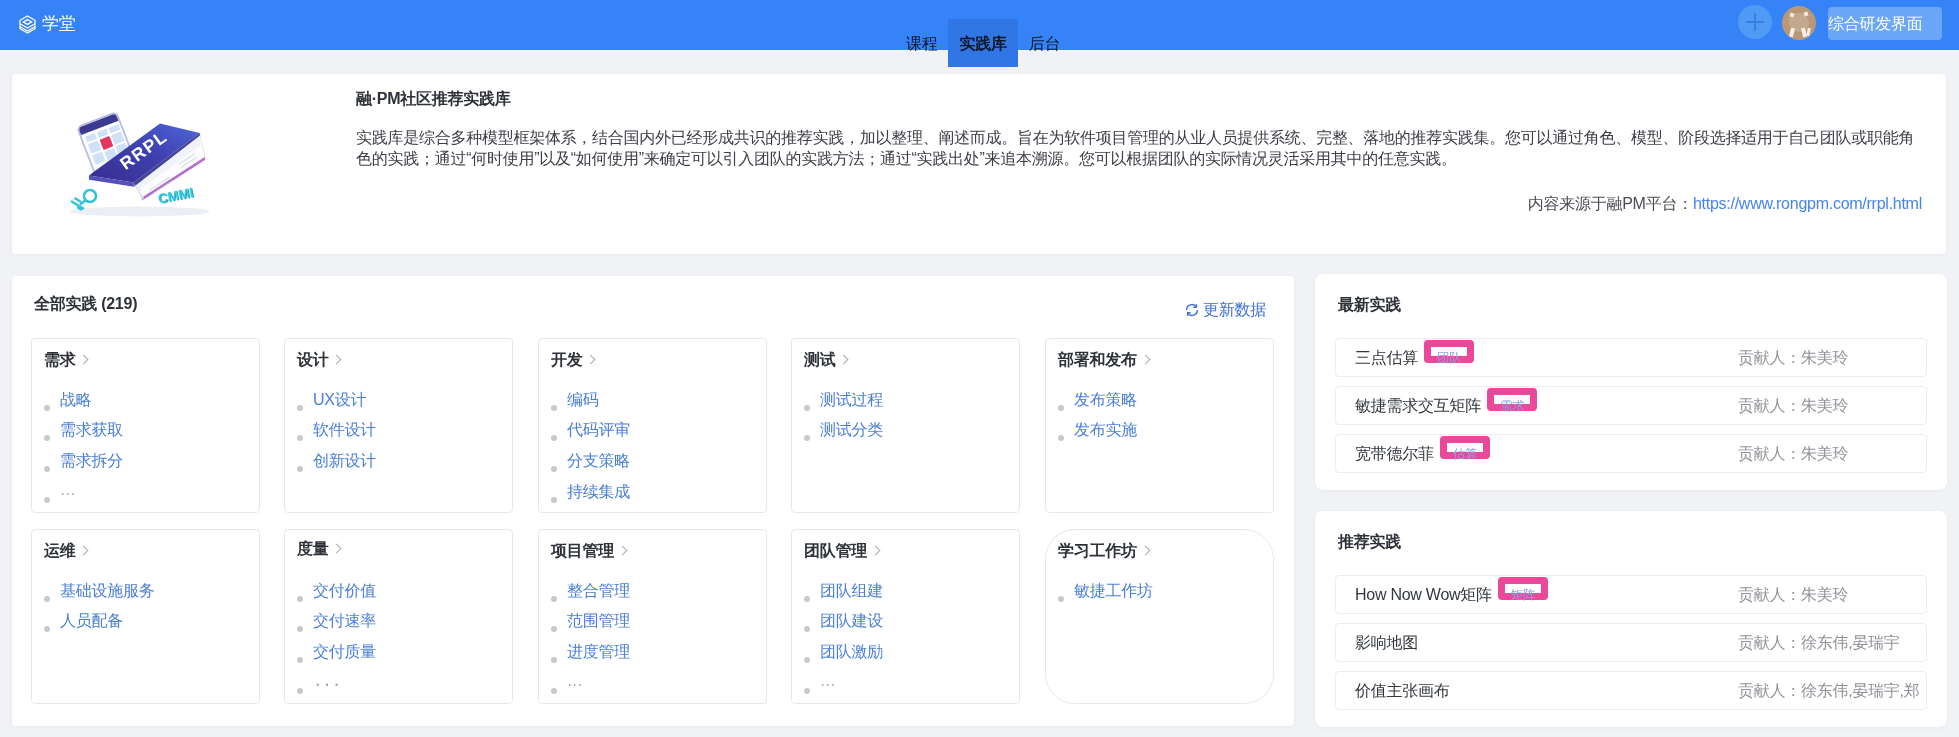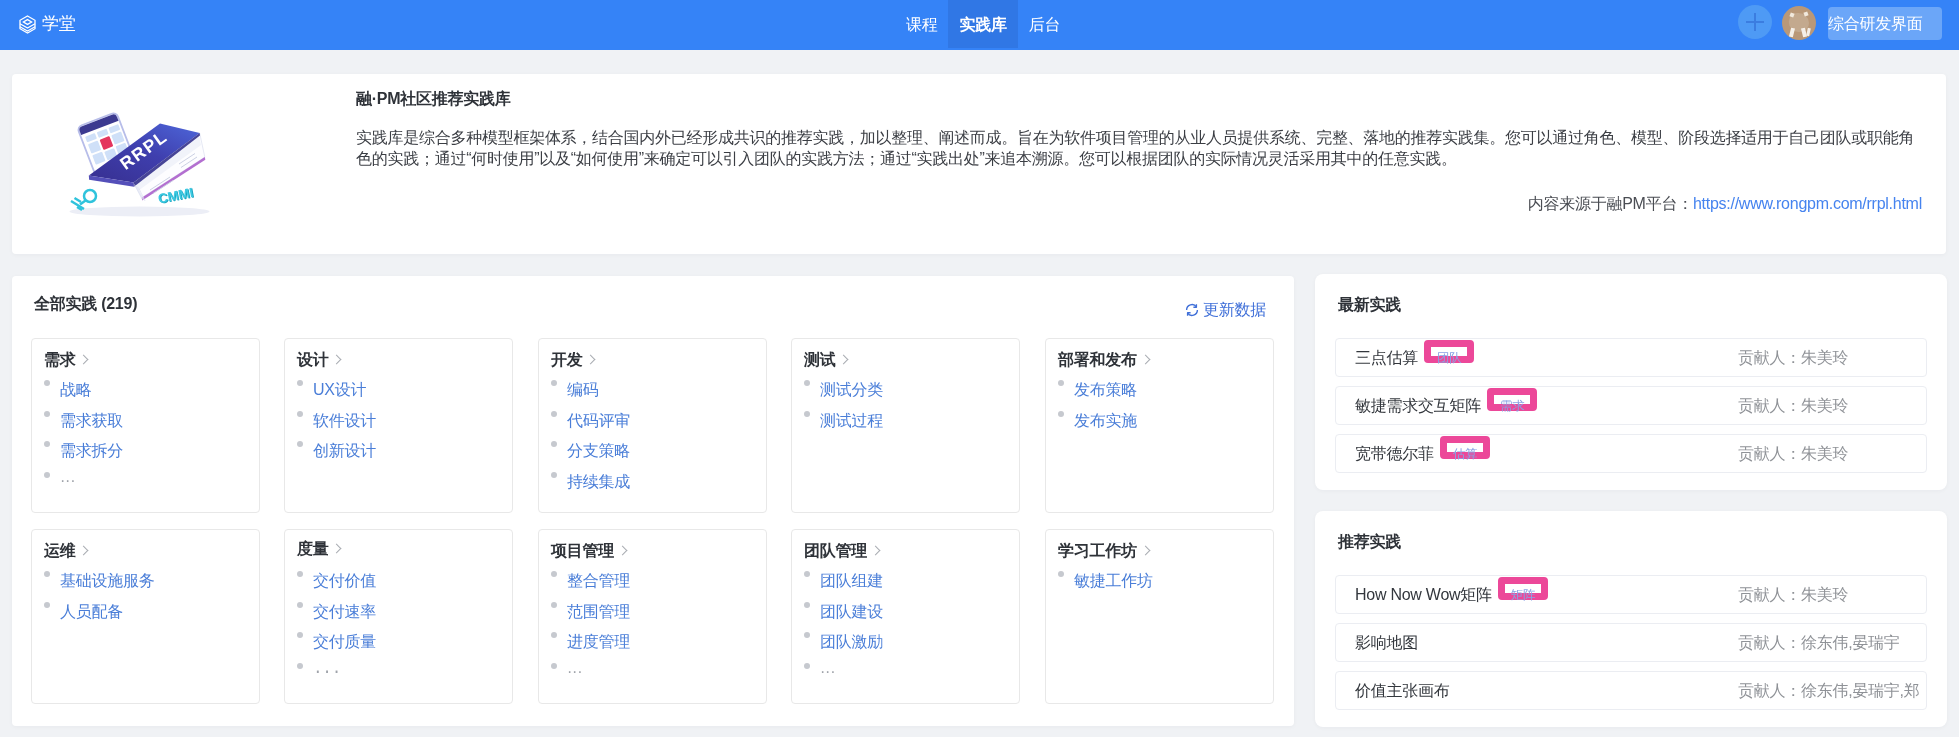--- a/index.html
+++ b/index.html
@@ -3,21 +3,21 @@
 <meta charset="utf-8">
 <style>
 * { margin:0; padding:0; box-sizing:border-box; }
 html,body { width:1959px; height:737px; background:#f0f2f5; font-family:"Liberation Sans",sans-serif; overflow:hidden; letter-spacing:-0.26px; }
 #page { position:relative; width:1959px; height:737px; }
 
 #hd { position:absolute; left:0; top:0; width:1959px; height:50px; background:#3583f7; }
 #logo { position:absolute; left:19px; top:15px; width:17px; height:19px; }
 #logotxt { position:absolute; left:42px; top:0; height:50px; line-height:48px; color:#fff; font-size:17px; }
 #menu { position:absolute; left:895px; top:0; height:50px; }
-.mi { float:left; height:48px; line-height:50px; color:#ffffff; font-size:16px; padding:0 11px; }
+.mi { float:left; height:48px; line-height:50px; color:#0f172a; font-size:16px; padding:0 11px;margin-top:19px; }
 .mi.act { background:#3077e5; font-weight:bold; }
 #plus { position:absolute; left:1738px; top:5px; width:34px; height:34px; border-radius:50%; background:#4e9af5; }
 #plus:before { content:""; position:absolute; left:8px; top:16px; width:18px; height:2px; background:#3b7de0; }
 #plus:after { content:""; position:absolute; left:16px; top:8px; width:2px; height:18px; background:#3b7de0; }
 #avatar { position:absolute; left:1782px; top:6px; width:34px; height:34px; border-radius:50%; background:#b99878; overflow:hidden; }
 #avatar .b1 { position:absolute; left:7px; top:7px; width:20px; height:19px; background:#c3a98e; border-radius:45% 55% 50% 50%; }
 #avatar .b2 { position:absolute; left:8px; top:22px; width:4px; height:9px; background:#f4efe8; transform:rotate(14deg); }
 #avatar .b3 { position:absolute; left:20px; top:22px; width:4px; height:9px; background:#f4efe8; transform:rotate(-14deg); }
 #avatar .b4 { position:absolute; left:25px; top:22px; width:3px; height:8px; background:#f4efe8; transform:rotate(12deg); }
 #avatar .b5 { position:absolute; left:8px; top:7px; width:4px; height:4px; background:#f1e9dd; transform:rotate(20deg); }
@@ -31,21 +31,21 @@
 #bsrc { position:absolute; right:24px; top:120px; font-size:16px; color:#4a4d53; }
 #bsrc a { color:#4583ef; text-decoration:none; }
 
 #lp { position:absolute; left:12px; top:276px; width:1282px; height:450px; background:#fff; border-radius:4px; box-shadow:0 1px 4px rgba(20,30,60,0.04); }
 #lph { position:absolute; left:22px; top:16px; font-size:16px; font-weight:bold; color:#2e3238; line-height:24px; }
 #upd { position:absolute; right:28px; top:24px; font-size:16px; color:#3f6fd8; line-height:20px; }
 #upd svg { vertical-align:-2px; margin-right:4px; }
 .cat { position:absolute; width:229px; height:175px; background:#fff; border:1px solid #e8e8e8; border-radius:4px; padding:9px 12px; overflow:hidden; }
 .cat h3 { font-size:16px; font-weight:bold; color:#2e3238; line-height:23px; margin-bottom:9px; }
 .cat h3 .ar { display:inline-block; width:7px; height:7px; border-top:1.5px solid #a9acb2; border-right:1.5px solid #a9acb2; transform:rotate(45deg); margin-left:5px; vertical-align:2px; }
-.cat li { list-style:none; height:30.7px; display:flex; align-items:flex-start; font-size:16px; }
+.cat li { list-style:none; height:30.7px; display:flex; align-items:flex-end; font-size:16px; }
 .cat li:before { content:""; width:6px; height:6px; border-radius:50%; background:#c6c9cf; margin:0 10px 0 0; flex:none; }
 .cat li a { color:#4a7ed8; text-decoration:none; }
 .cat li.dots { color:#9fa3aa; font-size:16px; }
 
 .rcard { position:absolute; left:1315px; width:632px; height:216px; background:#fff; border-radius:8px; box-shadow:0 1px 4px rgba(20,30,60,0.04); }
 .rcard h3 { position:absolute; left:23px; top:19px; font-size:16px; font-weight:bold; color:#2e3238; line-height:24px; }
 .prow { position:absolute; left:20px; width:592px; height:39px; border:1px solid #ebedf2; border-radius:4px; overflow:hidden; }
 .prow .nm { position:absolute; left:19px; top:0; height:37px; line-height:37px; font-size:16px; color:#33373d; white-space:nowrap; }
 .prow .tag { display:inline-block; margin-left:6px; height:23px; line-height:22px; padding:0 6px; border:7px solid #ec4899; border-radius:4px; font-size:12.5px; color:#8aa2e4; vertical-align:1px; }
 .prow .ct { position:absolute; left:402px; top:0; height:37px; line-height:37px; font-size:16px; color:#8f9297; white-space:nowrap; }
@@ -182,24 +182,24 @@
           </li>
           <li>
             <a>持续集成</a>
           </li>
         </ul>
     </div>
     <div class="cat" style="left:779px;top:62px;">
       <h3>测试<span class="ar"></span></h3>
       <ul>
           <li>
+            <a>测试过程</a>
+          </li>
+          <li>
             <a>测试分类</a>
-          </li>
-          <li>
-            <a>测试过程</a>
           </li>
         </ul>
     </div>
     <div class="cat" style="left:1033px;top:62px;">
       <h3>部署和发布<span class="ar"></span></h3>
       <ul>
           <li>
             <a>发布策略</a>
           </li>
           <li>
@@ -257,21 +257,21 @@
           </li>
           <li>
             <a>团队建设</a>
           </li>
           <li>
             <a>团队激励</a>
           </li>
           <li class="dots">···</li>
         </ul>
     </div>
-    <div class="cat" style="left:1033px;top:253px;">
+    <div class="cat" style="left:1033px;top:253px;border-radius:30px;">
       <h3>学习工作坊<span class="ar"></span></h3>
       <ul>
           <li>
             <a>敏捷工作坊</a>
           </li>
         </ul>
     </div>
   </div>
 
   <div class="rcard" style="top:274px;">

